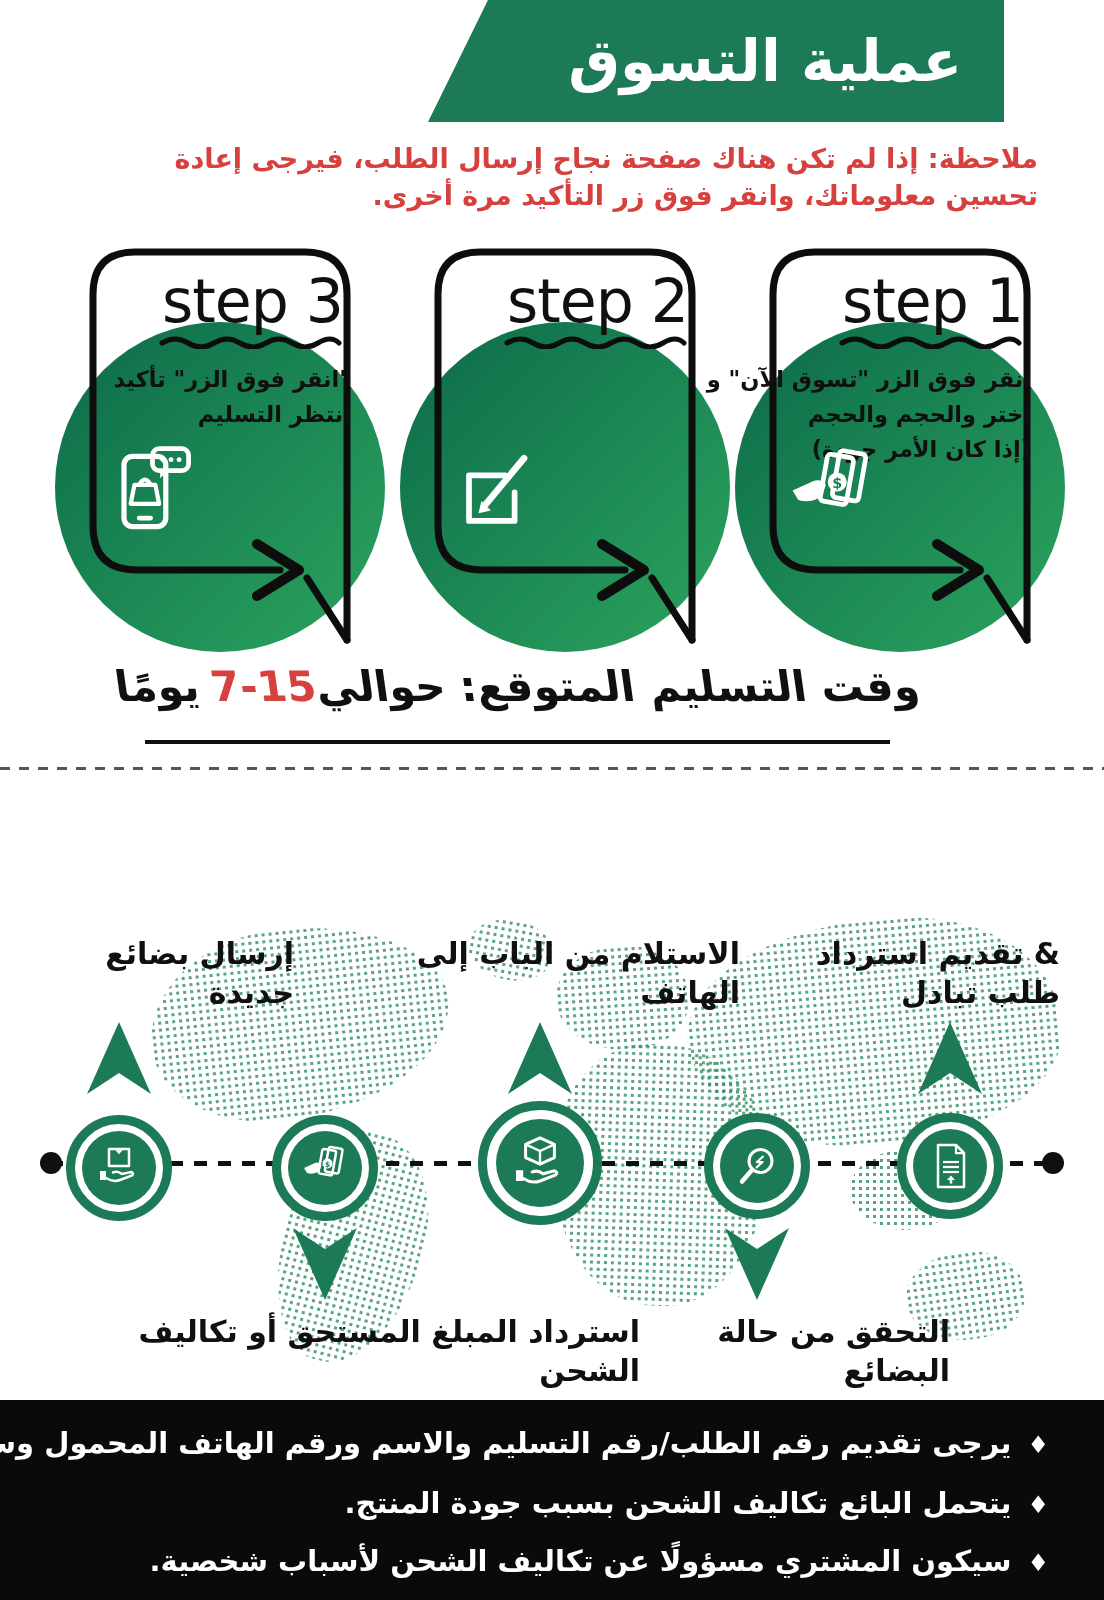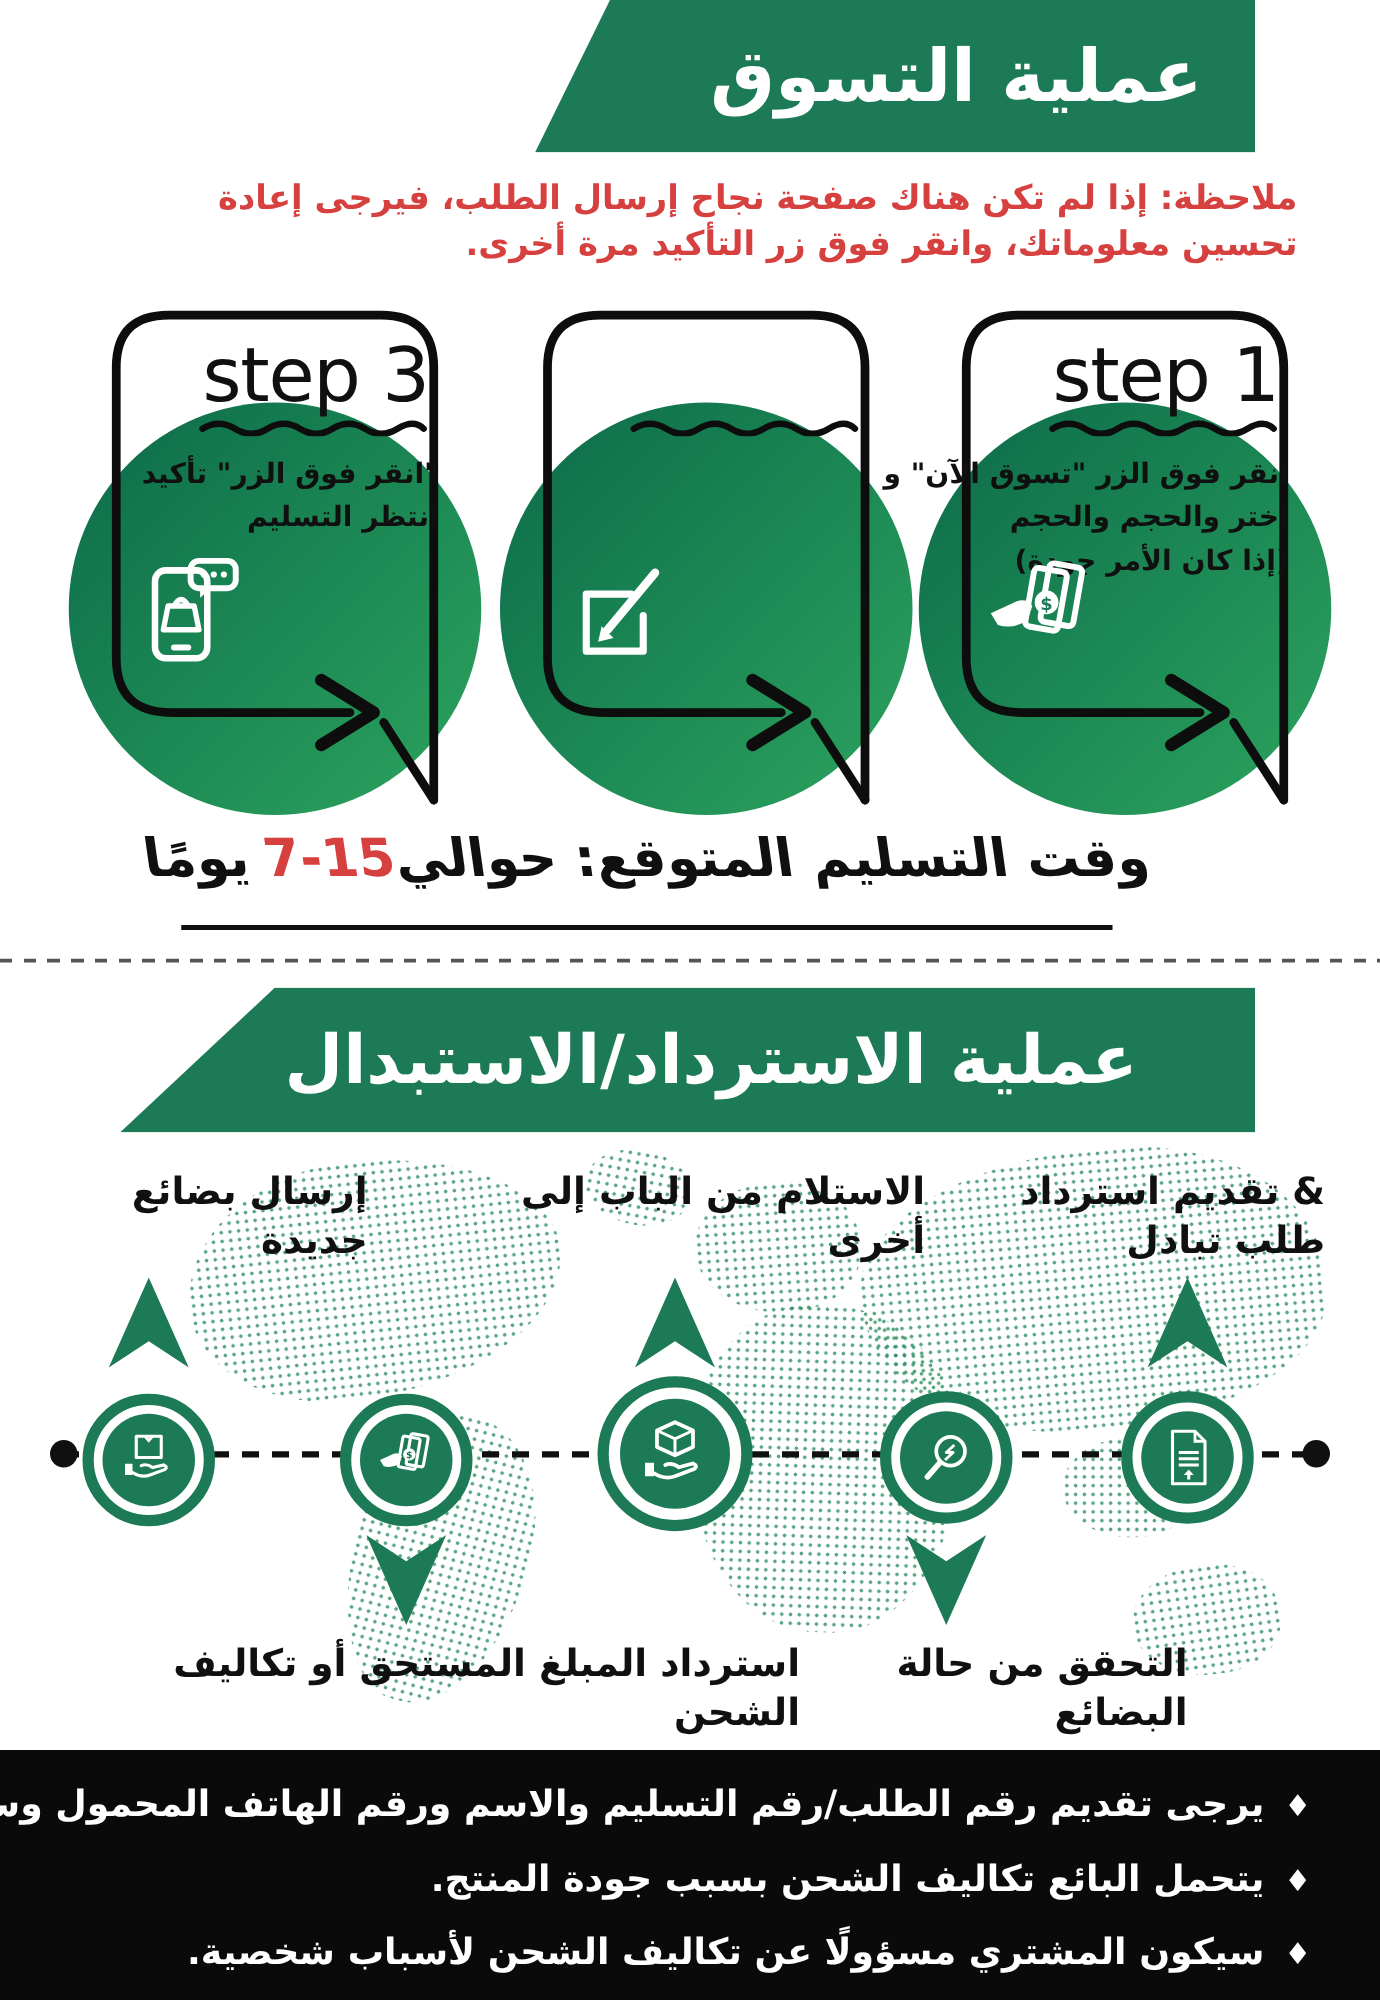--- a/index.html
+++ b/index.html
@@ -99,20 +99,21 @@
     </svg>
   </div>
 
   <div class="card" style="left:420px;">
     <div class="card-circle"></div>
     <svg class="card-frame" width="290" height="412" viewBox="0 0 290 412">
       <path d="M205 332 H62 Q18 332 18 288 V56 Q18 14 60 14 H230 Q272 14 272 56 V402" fill="none" stroke="#0d0d0d" stroke-width="7" stroke-linecap="round"></path>
       <path d="M182 306 L224 332 L182 358" fill="none" stroke="#0d0d0d" stroke-width="10" stroke-linecap="round" stroke-linejoin="round"></path>
       <path d="M232 340 L272 402" fill="none" stroke="#0d0d0d" stroke-width="7" stroke-linecap="round"></path>
     </svg>
+    <div class="step-label">step 2</div>
     <svg class="squiggle" width="185" height="16" viewBox="0 0 185 16">
       <path d="M4 10 Q17 2 30 10 T56 10 T82 10 T108 10 T134 10 T160 10 T181 10" fill="none" stroke="#0d0d0d" stroke-width="5" stroke-linecap="round"></path>
     </svg>
     <svg class="card-icon" viewBox="0 0 100 100">
       <path d="M58 34 H20 V82 H68 V52" fill="none" stroke="#fff" stroke-width="6" stroke-linecap="round" stroke-linejoin="round"></path>
       <path d="M38 64 L78 16" fill="none" stroke="#fff" stroke-width="7" stroke-linecap="round"></path>
       <path d="M30 74 l3 -13 l10 10 z" fill="#fff"></path>
     </svg>
   </div>
 
@@ -142,23 +143,20 @@
         <circle cx="69.5" cy="17.5" r="2.6" fill="#fff"></circle>
         <circle cx="78" cy="17.5" r="2.6" fill="#fff"></circle>
     </svg>
   </div>
 
   <div class="delivery"><span class="dprefix">وقت التسليم المتوقع: حوالي</span><span class="dhl">15-7</span><span class="dsuffix">يومًا</span></div>
   <div class="delivery-underline"></div>
 
   <div class="divider"></div>
 
-  <div class="banner banner2">
-    <div class="banner-title">عملية الاسترداد/الاستبدال</div>
-  </div>
 
   <div class="map">
     <div class="blob" style="left:150px;top:16px;width:300px;height:190px;border-radius:46% 54% 60% 40%/55% 45% 55% 45%;transform:rotate(-6deg);"></div>
     <div class="blob" style="left:468px;top:8px;width:86px;height:60px;border-radius:50%;transform:rotate(10deg);"></div>
     <div class="blob" style="left:282px;top:218px;width:140px;height:235px;border-radius:48% 52% 55% 45%/40% 45% 60% 55%;transform:rotate(14deg);"></div>
     <div class="blob" style="left:556px;top:34px;width:132px;height:104px;border-radius:50% 50% 45% 55%;transform:rotate(-4deg);"></div>
     <div class="blob" style="left:556px;top:132px;width:212px;height:262px;border-radius:46% 54% 50% 50%/42% 48% 58% 52%;transform:rotate(2deg);"></div>
     <div class="blob" style="left:688px;top:8px;width:372px;height:224px;border-radius:55% 45% 52% 48%/48% 52% 44% 56%;transform:rotate(-5deg);"></div>
     <div class="blob" style="left:850px;top:238px;width:110px;height:80px;border-radius:50%;"></div>
     <div class="blob" style="left:906px;top:340px;width:118px;height:88px;border-radius:50% 50% 45% 55%;transform:rotate(-8deg);"></div>
@@ -238,21 +236,21 @@
         <path d="M24 70 q14 9 28 4 l24 -9 q5 -4 -2 -7 l-18 4 q-9 -7 -18 -3" fill="none" stroke="#fff" stroke-width="5" stroke-linecap="round"></path>
       </svg>
     </div>
   </div>
 
   <div class="flabel" style="left:810px;top:934px;width:250px;">
     <div>&amp; تقديم استرداد</div>
     <div>طلب تبادل</div>
   </div>
   <div class="flabel" style="left:400px;top:934px;width:340px;">
-    <div>الاستلام من الباب إلى أخرى</div>
+    <div>الاستلام من الباب إلى الهاتف</div>
   </div>
   <div class="flabel" style="left:30px;top:934px;width:264px;">
     <div>إرسال بضائع جديدة</div>
   </div>
   <div class="flabel" style="left:60px;top:1312px;width:580px;">
     <div>استرداد المبلغ المستحق أو تكاليف الشحن</div>
   </div>
   <div class="flabel" style="left:630px;top:1312px;width:320px;">
     <div>التحقق من حالة البضائع</div>
   </div>

